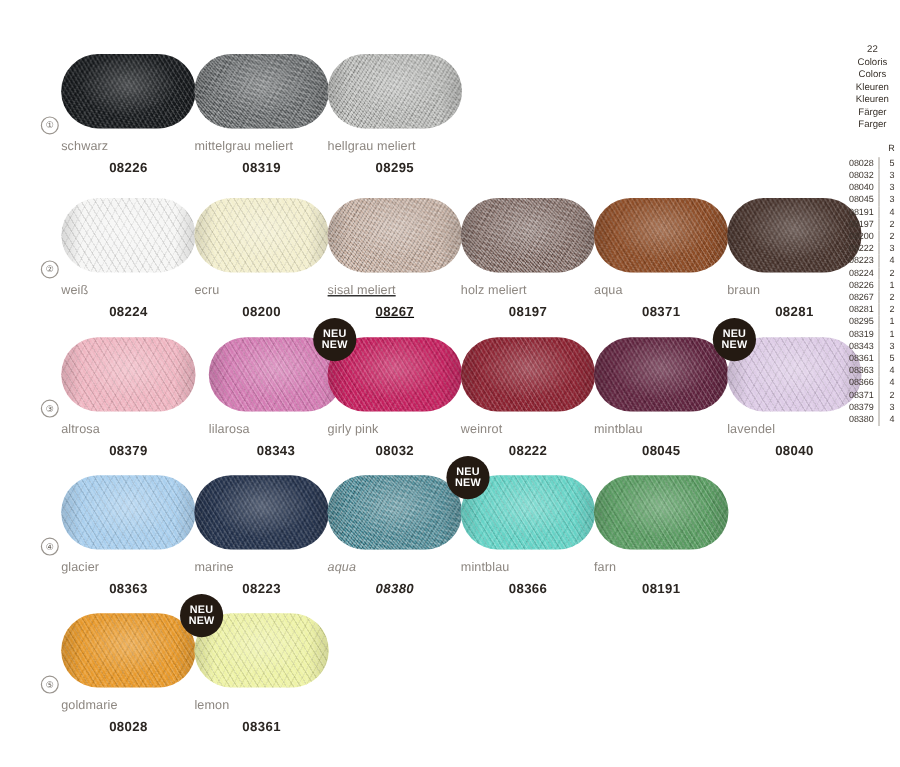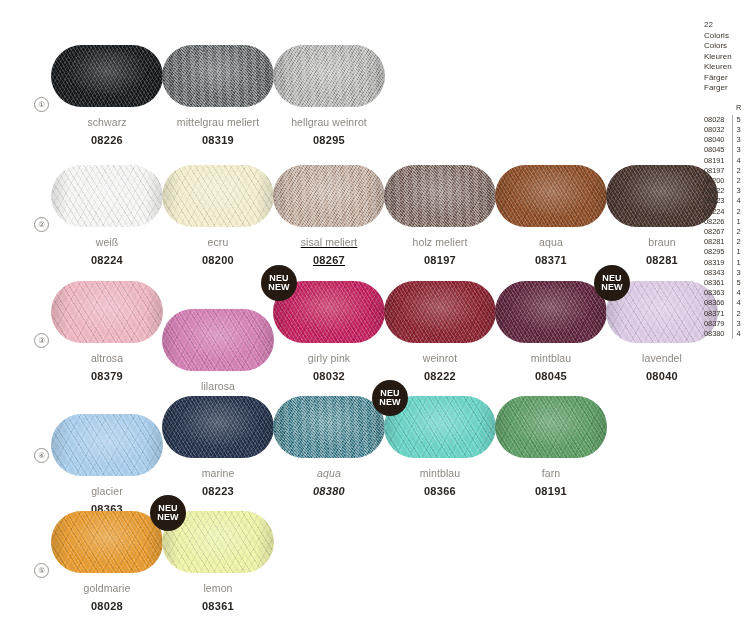--- a/index.html
+++ b/index.html
@@ -115,21 +115,20 @@
         rgba(0,0,0,0) 3px),
       repeating-linear-gradient(10deg,
         rgba(255,255,255,.18) 0px,
         rgba(255,255,255,.18) 1px,
         rgba(0,0,0,0) 1px,
         rgba(0,0,0,0) 4px);
   }
 
   .c-name{
     margin-top:9px;
-    text-align:center;
     font-size:10.5px;
     color:#8d8781;
     letter-spacing:.1px;
     line-height:13px;
     white-space:nowrap;
   }
   .c-num{
     margin-top:5px;
     text-align:center;
     font-size:11px;
@@ -154,25 +153,26 @@
     justify-content:center;
     line-height:9.5px;
     font-weight:bold;
     font-size:9px;
     letter-spacing:.2px;
   }
 
   
   #legend{
     position:absolute;
-    left:704px;top:20px;
+    left:704px;top:36px;
     width:46px;
     font-size:8px;
     color:#3a332c;
     line-height:10.5px;
+    text-align:center;
   }
   #legend .head{margin-bottom:9px;}
   #legend .head div{white-space:nowrap;}
   #legend .tbl{width:46px;border-collapse:collapse;}
   #legend .tbl td{
     padding:0;
     font-size:7.5px;
     line-height:10.2px;
     color:#3a332c;
     white-space:nowrap;
@@ -209,21 +209,21 @@
         </div>
         <div class="c-name">mittelgrau meliert</div>
         <div class="c-num">08319</div>
       </div>
       <div class="cell" style="left: 273px;">
         <div class="skein melange" style="background: rgb(181, 182, 179);">
           <div class="tex"></div>
           <div class="tex2"></div>
           <div class="shade"></div>
         </div>
-        <div class="c-name">hellgrau weinrot</div>
+        <div class="c-name">hellgrau meliert</div>
         <div class="c-num">08295</div>
       </div>
     </div>
     <div class="row" style="top: 165px;">
       <div class="row-num">②</div>
       <div class="cell" style="left: 51px;">
         <div class="skein" style="background: rgb(246, 246, 245);">
           <div class="tex"></div>
           <div class="tex2"></div>
           <div class="shade"></div>
@@ -281,21 +281,21 @@
       <div class="row-num">③</div>
       <div class="cell" style="left: 51px;">
         <div class="skein" style="background: rgb(240, 182, 194);">
           <div class="tex"></div>
           <div class="tex2"></div>
           <div class="shade"></div>
         </div>
         <div class="c-name">altrosa</div>
         <div class="c-num">08379</div>
       </div>
-      <div class="cell" style="left: 162px; margin-top: 28px;">
+      <div class="cell" style="left: 174px;">
         <div class="skein" style="background: rgb(212, 124, 180);">
           <div class="tex"></div>
           <div class="tex2"></div>
           <div class="shade"></div>
         </div>
         <div class="c-name">lilarosa</div>
         <div class="c-num">08343</div>
       </div>
       <div class="cell" style="left: 273px;">
         <div class="skein" style="background: rgb(196, 31, 94);">
@@ -337,21 +337,21 @@
         <div class="badge">
           <span>NEU</span>
           <span>NEW</span>
         </div>
         <div class="c-name">lavendel</div>
         <div class="c-num">08040</div>
       </div>
     </div>
     <div class="row" style="top: 396px;">
       <div class="row-num">④</div>
-      <div class="cell" style="left: 51px; margin-top: 18px;">
+      <div class="cell" style="left: 51px;">
         <div class="skein" style="background: rgb(169, 207, 238);">
           <div class="tex"></div>
           <div class="tex2"></div>
           <div class="shade"></div>
         </div>
         <div class="c-name">glacier</div>
         <div class="c-num">08363</div>
       </div>
       <div class="cell" style="left: 162px;">
         <div class="skein" style="background: rgb(35, 49, 75);">

